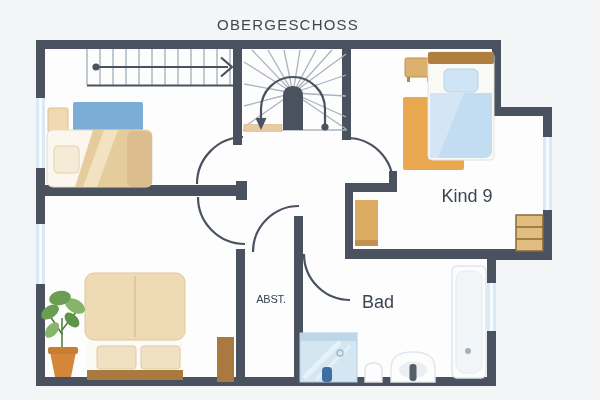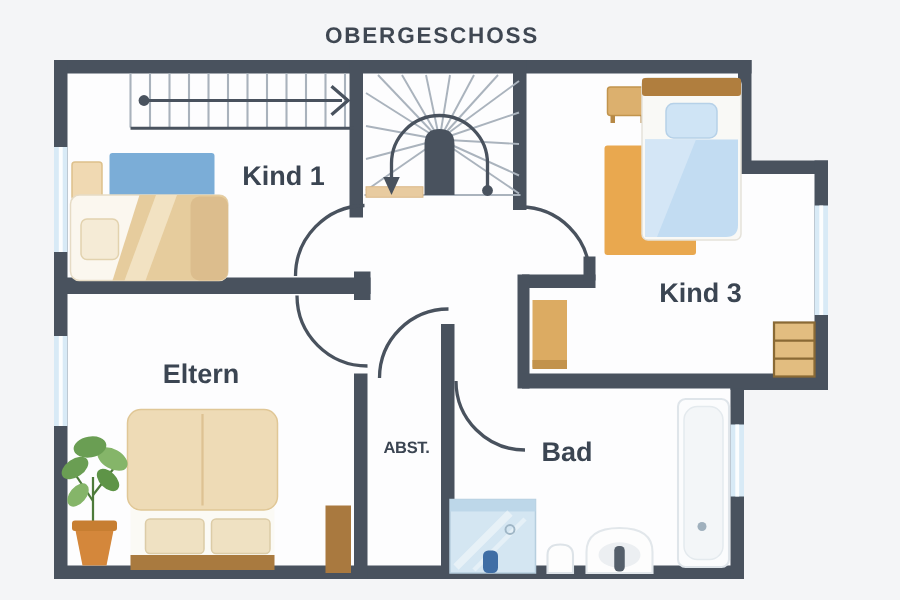--- a/index.html
+++ b/index.html
@@ -4,21 +4,21 @@
 <style>
   html,body{margin:0;padding:0;background:#f4f5f7;}
   .plan{
     position:relative;width:600px;height:400px;overflow:hidden;
     background:#f4f5f7;
     font-family:"Liberation Sans","DejaVu Sans",sans-serif;
   }
   .plan svg{position:absolute;left:0;top:0;}
   .lbl{
     position:absolute;transform:translate(-50%,-50%);
-    color:#3b4552;font-weight:700;white-space:nowrap;
+    color:#3b4552;font-weight:400;white-space:nowrap;
     user-select:none;
     text-align:center;
   }
   .lbl-title{font-size:15px;letter-spacing:1.2px;color:#3f4752;}
   .lbl-room{font-size:18px;}
   .lbl-small{font-size:11px;letter-spacing:-0.2px;}
 </style>
 </head>
 <body>
 
@@ -207,18 +207,16 @@
       </g>
       <g>
         <rect x="452" y="266" width="34" height="112" rx="5" fill="#fbfcfd" stroke="#dfe5ea" stroke-width="1.4"></rect>
         <rect x="456" y="271" width="26" height="102" rx="9" fill="#f3f6f8" stroke="#e4eaee"></rect>
         <circle cx="468" cy="351" r="3" fill="#9fb0bd"></circle>
       </g>
     </g>
   </svg>
 
   <div class="lbl lbl-title" style="left:288px;top:24px;">OBERGESCHOSS</div>
-  <div class="lbl lbl-room" style="left:189px;top:118px;">Kind 1</div>
-  <div class="lbl lbl-room" style="left:467px;top:196px;">Kind 3</div>
-  <div class="lbl lbl-room" style="left:134px;top:250px;">Eltern</div>
+  <div class="lbl lbl-room" style="left:467px;top:196px;">Kind 9</div>
   <div class="lbl lbl-small" style="left:271px;top:299px;">ABST.</div>
   <div class="lbl lbl-room" style="left:378px;top:302px;">Bad</div>
 </div>
 
 </body></html>

